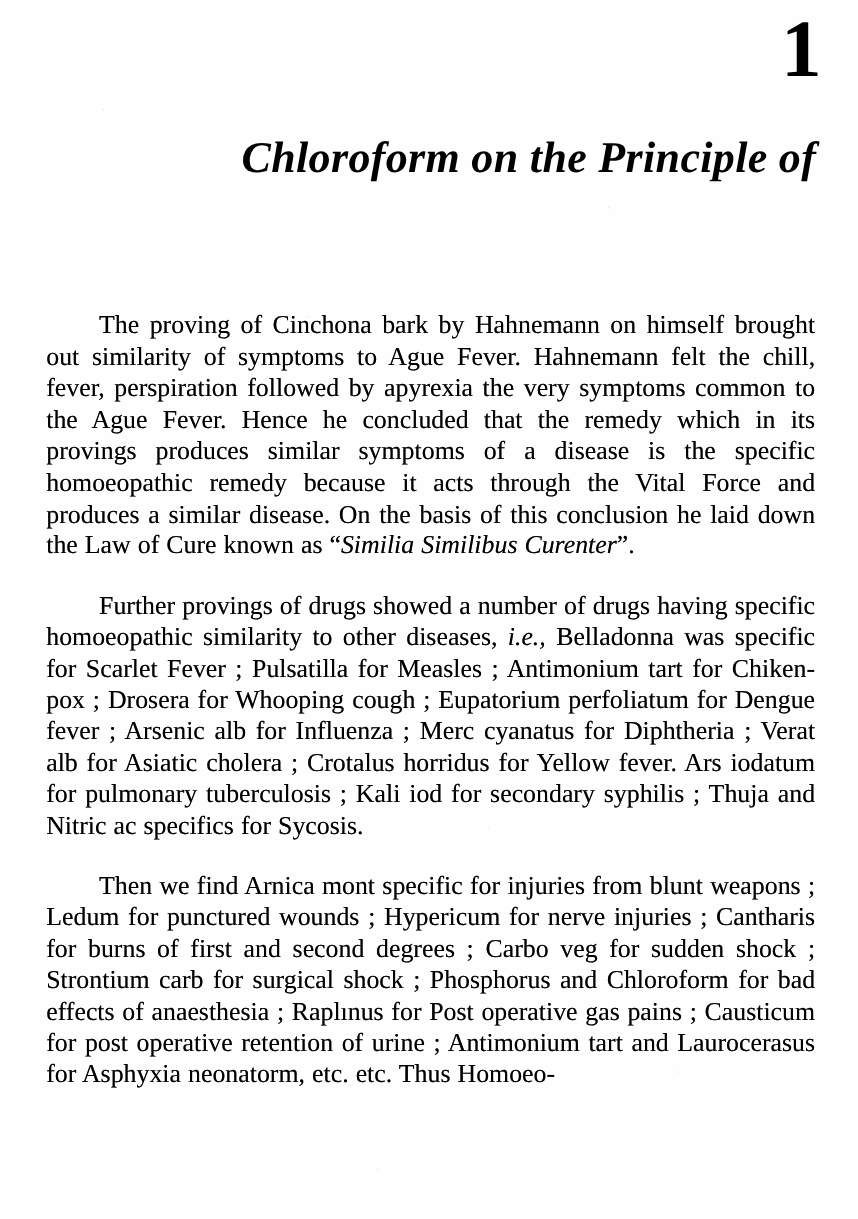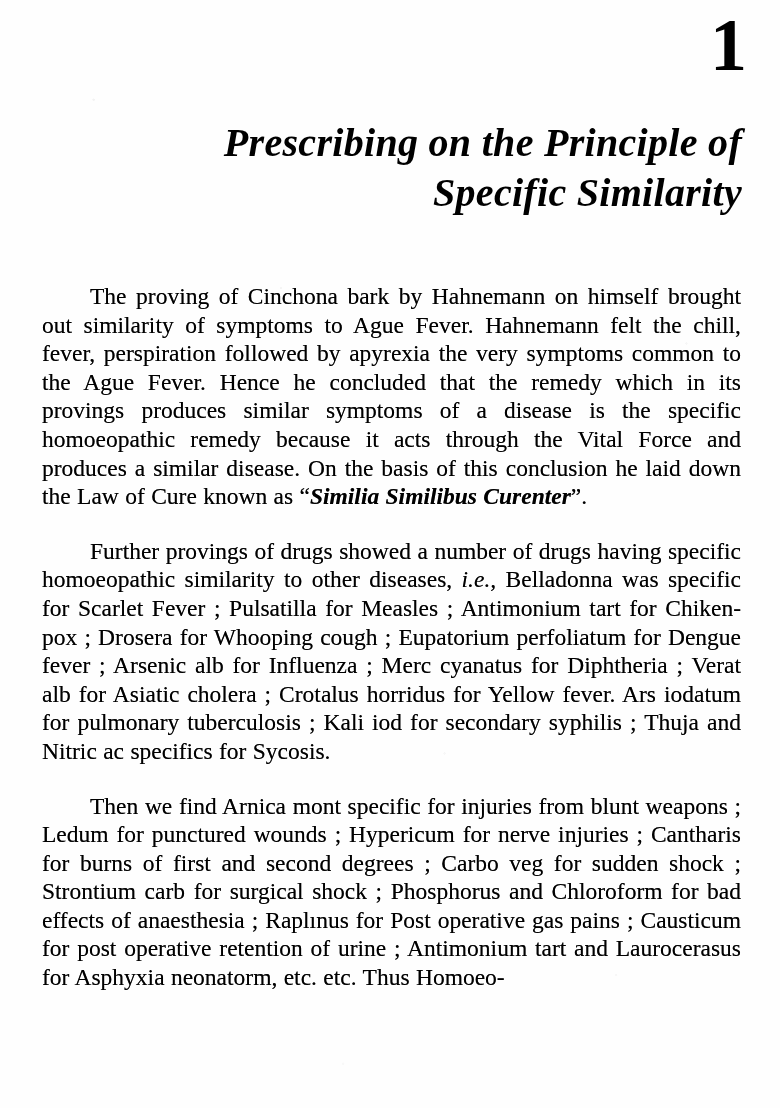--- a/index.html
+++ b/index.html
@@ -75,34 +75,33 @@
     text-justify: inter-word;
     margin: 0 0 26px 0;
     text-indent: 48px;
     word-spacing: 0.5px;
     
     text-shadow: 0 0 0.35px rgba(0,0,0,0.55);
   }
   .para:last-child { margin-bottom: 0; font-family: Liberation Serif, serif; }
   em.latin {
     font-style: italic;
-    font-weight: 700;
+    font-weight: 400;
   }
   em.abbr { }
 </style>
 </head>
 <body>
 
 <div class="page">
 
   <div class="chapter-number">1</div>
 
   <div class="chapter-title">
-    <span class="title-line">Prescribing on the Principle of</span>
-    <span class="title-line">Specific Similarity</span>
+    <span class="title-line">Chloroform on the Principle of</span>
   </div>
 
   <div class="body-text">
 
     <p class="para"><span>The proving of Cinchona bark by Hahnemann on himself brought out similarity of symptoms to Ague Fever. Hahnemann felt the chill, fever, perspiration followed by apyrexia the very symptoms common to the Ague Fever. Hence he concluded that the remedy which in its provings produces similar symptoms of a disease is the specific homoeopathic remedy because it acts through the Vital Force and produces a similar disease. On the basis of this conclusion he laid down the Law of Cure known as “</span><em class="latin">Similia Similibus Curenter</em><span>”.</span></p>
 
     <p class="para"><span>Further provings of drugs showed a number of drugs having specific homoeopathic similarity to other diseases, </span><em class="abbr">i.e.,</em><span> Belladonna was specific for Scarlet Fever ; Pulsatilla for Measles ; Antimonium tart for Chiken-pox ; Drosera for Whooping cough ; Eupatorium perfoliatum for Dengue fever ; Arsenic alb for Influenza ; Merc cyanatus for Diphtheria ; Verat alb for Asiatic cholera ; Crotalus horridus for Yellow fever. Ars iodatum for pulmonary tuberculosis ; Kali iod for secondary syphilis ; Thuja and Nitric ac specifics for Sycosis.</span></p>
 
     <p class="para"><span>Then we find Arnica mont specific for injuries from blunt weapons ; Ledum for punctured wounds ; Hypericum for nerve injuries ; Cantharis for burns of first and second degrees ; Carbo veg for sudden shock ; Strontium carb for surgical shock ; Phosphorus and Chloroform for bad effects of anaesthesia ; Raplınus for Post operative gas pains ; Causticum for post operative retention of urine ; Antimonium tart and Laurocerasus for Asphyxia neonatorm, etc. etc. Thus Homoeo-</span></p>
 

